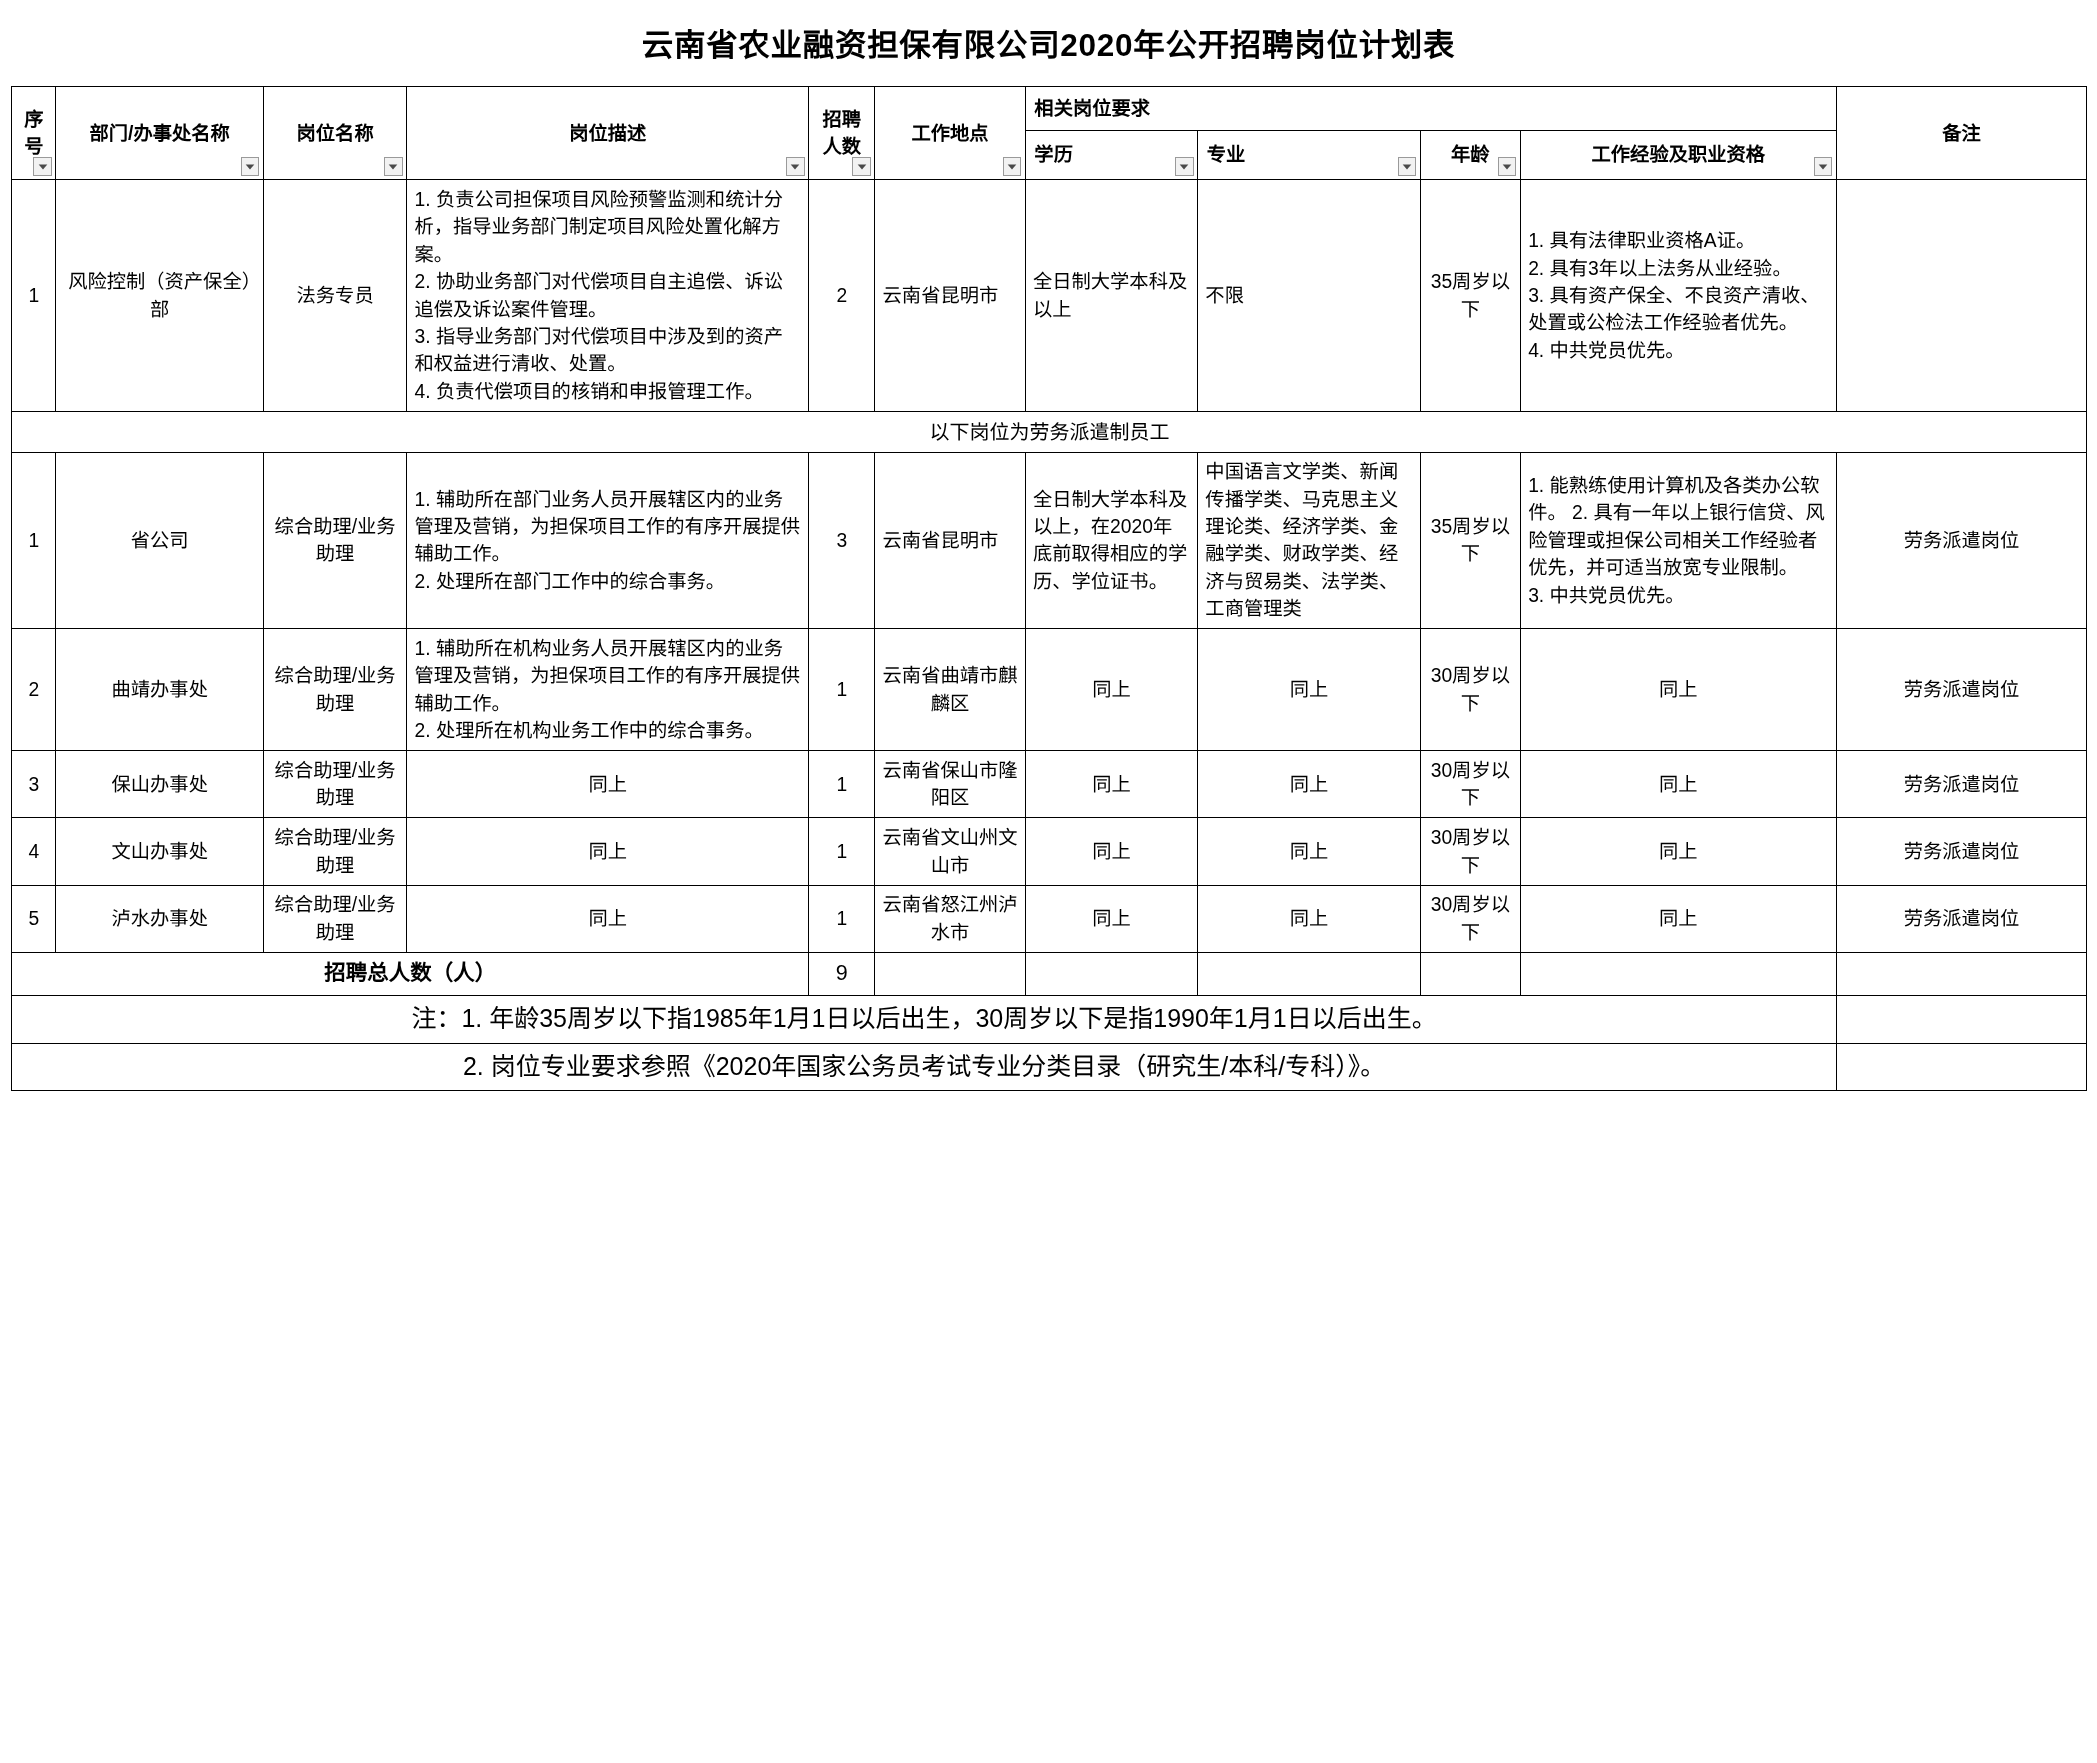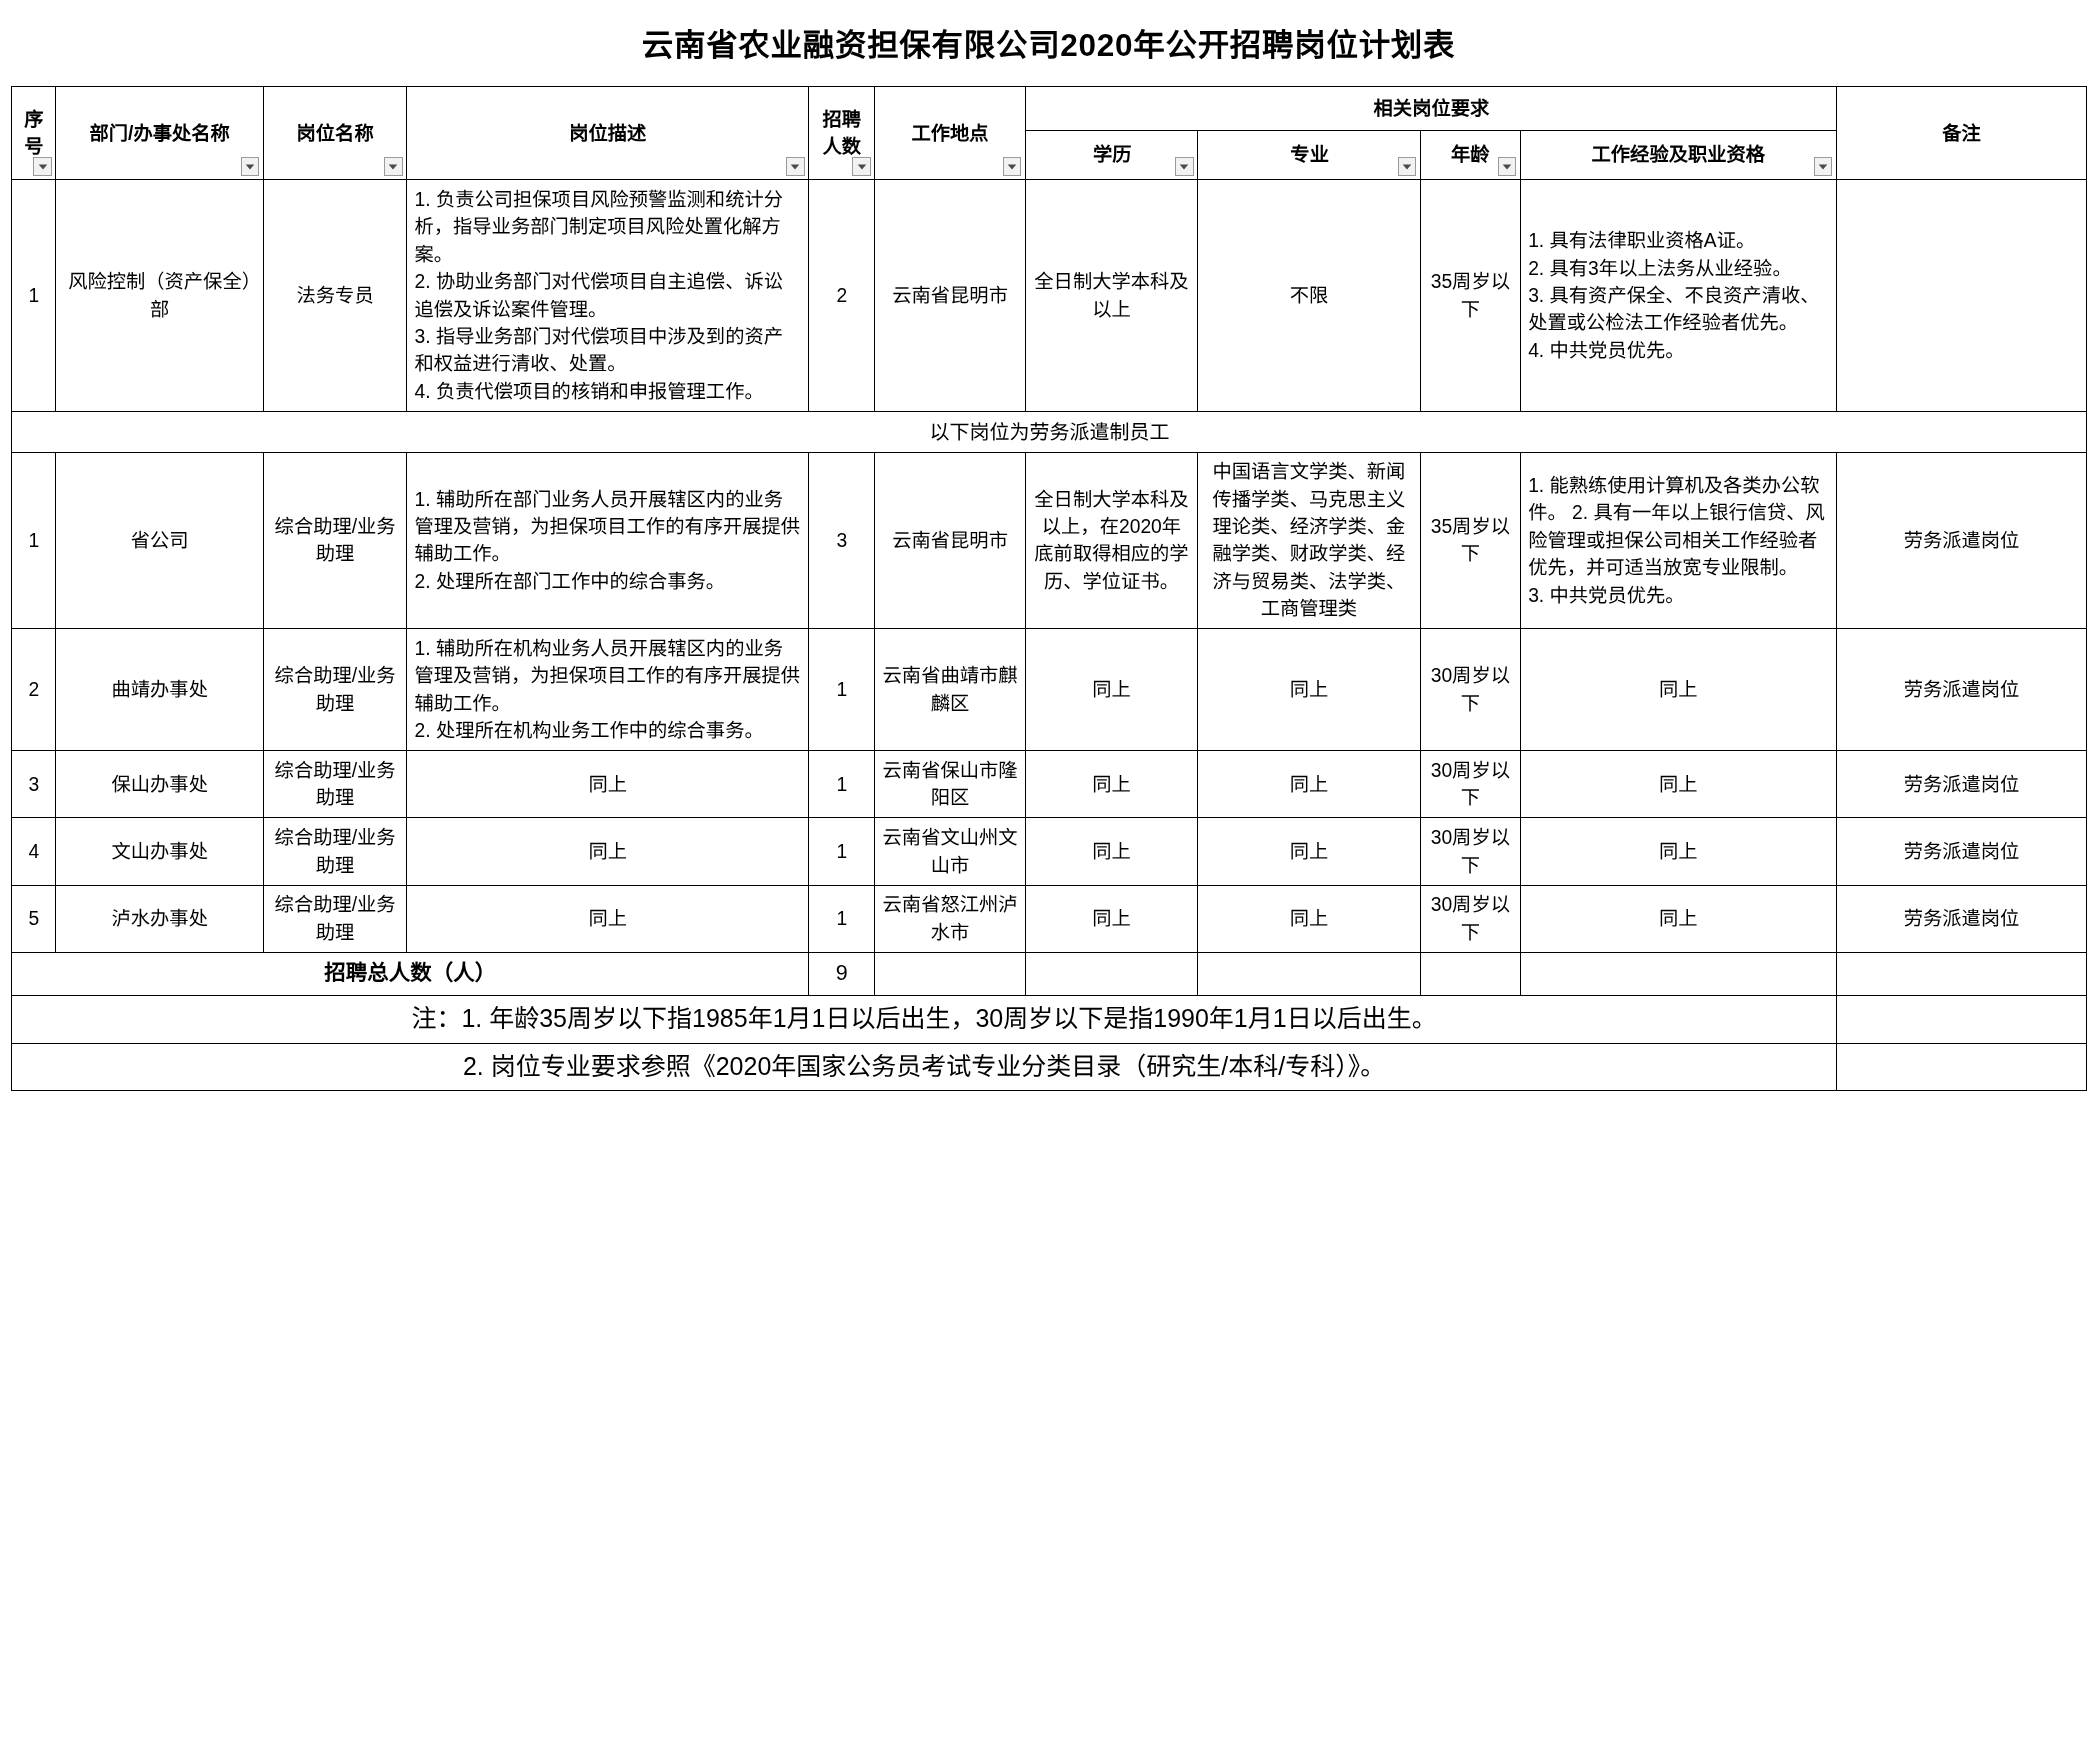--- a/index.html
+++ b/index.html
@@ -56,21 +56,21 @@
     border: 0.7px solid #9a9a9a;
     background: #f2f2f2;
     box-sizing: border-box;
     display: flex;
     align-items: center;
     justify-content: center;
     cursor: pointer;
   }
   .filter-btn svg { display: block; }
   .c-center { text-align: center; }
-  .c-left { text-align: center; }
+  .c-left { text-align: left; }
   .desc {
     text-align: left;
     font-size: 19.3px;
     line-height: 1.45;
     white-space: pre-line;
     vertical-align: middle;
   }
   .sectionrow td {
     text-align: center;
     font-size: 20px;

